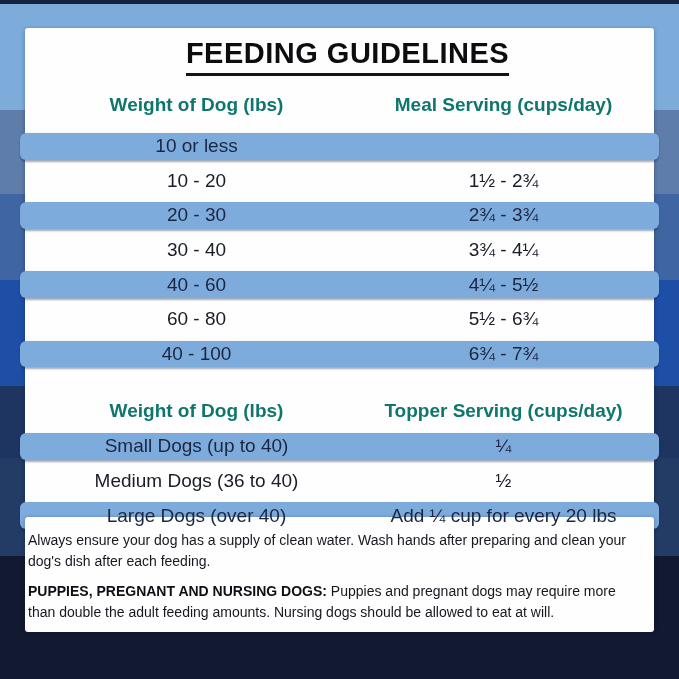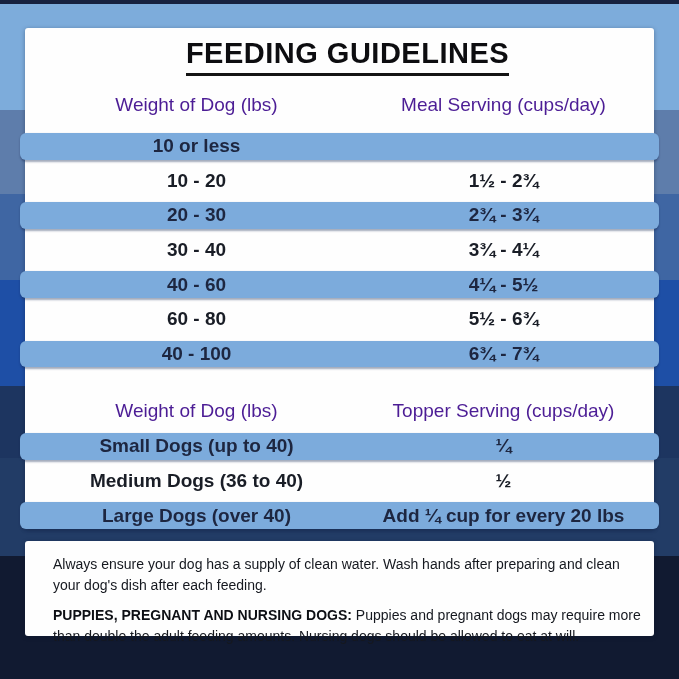--- a/index.html
+++ b/index.html
@@ -4,34 +4,34 @@
 <style>
   html,body{margin:0;padding:0;}
   body{font-family:"Liberation Sans","DejaVu Sans",sans-serif;background:#111a31;}
   .stage{position:relative;width:679px;height:679px;overflow:hidden;background:#7dacdb;}
   .bg{position:absolute;inset:0;display:flex;flex-direction:column;}
   .bg div{width:100%;}
 
   .card{position:absolute;left:25px;width:629px;background:#fefefe;border-radius:3px;
         box-shadow:0 1px 4px rgba(10,20,40,.35);}
   .main-card{top:28px;height:501px;text-align:center;}
-  .footer-card{top:541px;height:95px;box-sizing:border-box;padding:13px 10px 0 28px;}
+  .footer-card{top:517px;height:115px;box-sizing:border-box;padding:13px 10px 0 3px;}
 
   h1.title{margin:12px 0 0 16px;display:inline-block;font-size:29px;line-height:26px;
            font-weight:800;letter-spacing:.5px;color:#0d0d10;
            border-bottom:3px solid #141414;padding-bottom:7px;}
 
-  .thead{display:flex;align-items:center;height:32px;font-weight:400;font-size:19px;color:#4c1d95;}
+  .thead{display:flex;align-items:center;height:32px;font-weight:700;font-size:19px;color:#0f766e;}
   .thead.first{margin-top:13px;}
   .thead.second{margin-top:24px;}
 
   .tbody1{margin-top:8px;}
   .tbody2{margin-top:2px;}
   .trow{position:relative;display:flex;align-items:center;height:34.6px;
-        font-size:19px;font-weight:700;color:#1d2640;}
+        font-size:19px;font-weight:400;color:#1d2640;}
   .trow .c1,.trow .c2{position:relative;z-index:1;}
   .c1{padding-left:15px;width:328px;box-sizing:border-box;flex:none;}
   .c2{flex:1;}
   .trow.stripe::before{content:"";position:absolute;left:-5px;right:-5px;top:4px;bottom:4px;
         background:var(--stripe-blue,#7cabdc);border-radius:6px;
         box-shadow:0 1.5px 2px rgba(24,44,88,.4);}
   .trow.plain{color:#191d26;}
 
   .footer-card p{margin:0;font-size:14px;line-height:21px;color:#15181f;}
   .footer-card p + p{margin-top:9px;}

